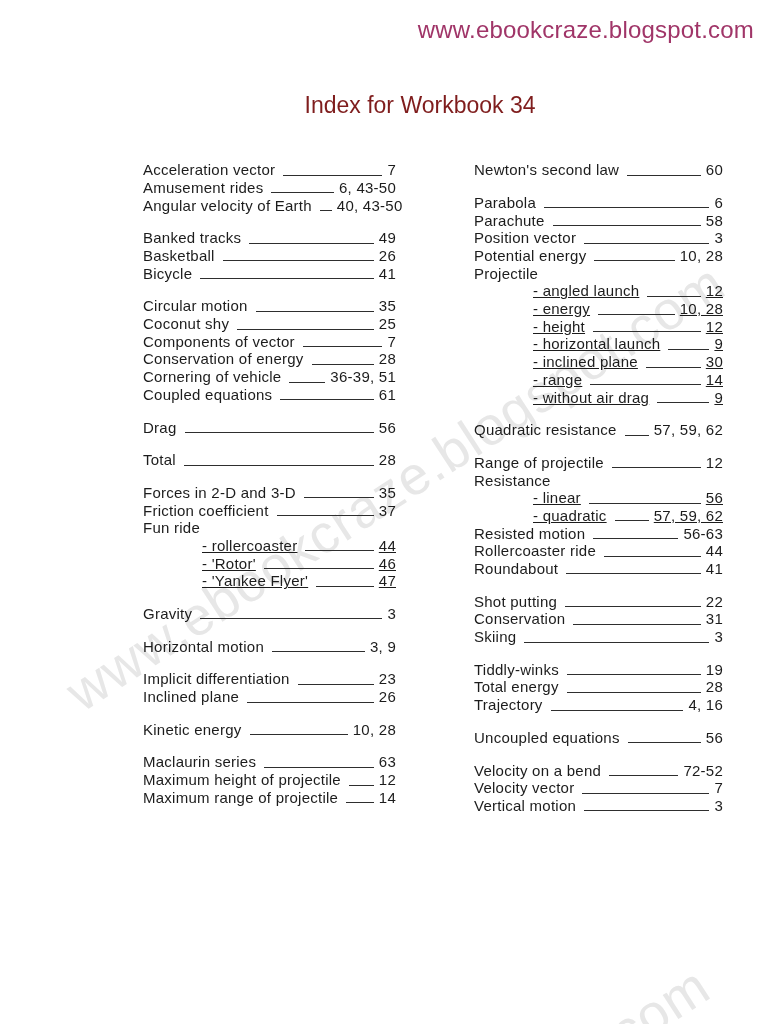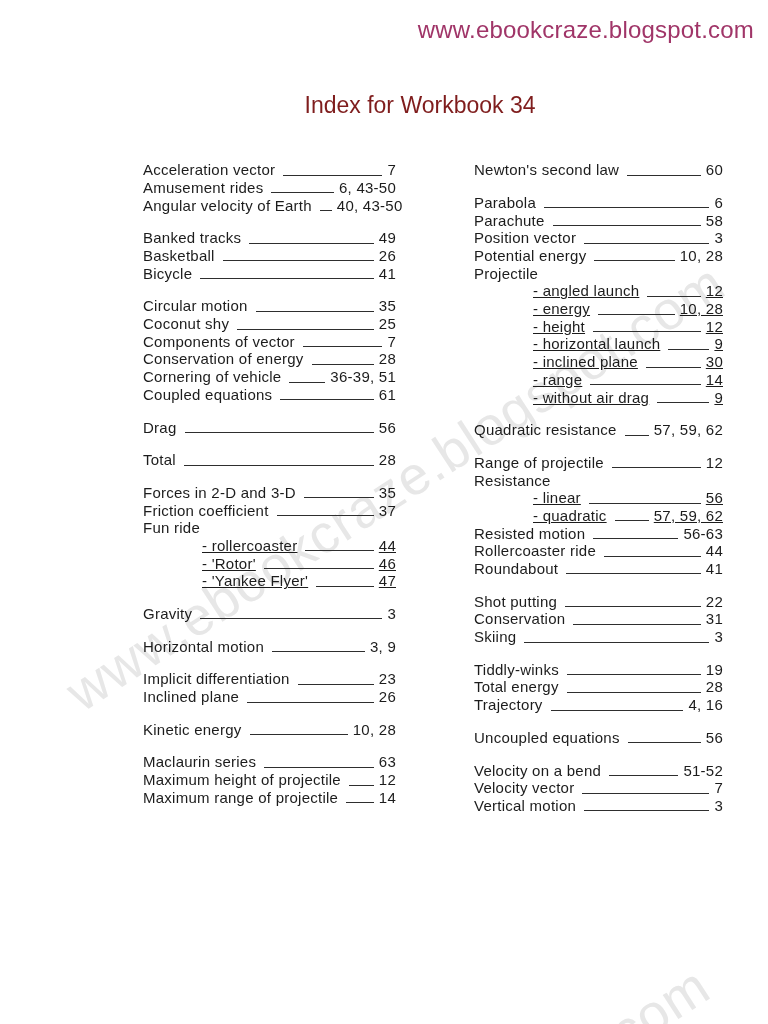--- a/index.html
+++ b/index.html
@@ -374,21 +374,21 @@
           <div class="entry">
             <span class="label">Uncoupled equations</span>
             <span class="leader"></span>
             <span class="pages">56</span>
           </div>
         </div>
         <div class="group">
           <div class="entry">
             <span class="label">Velocity on a bend</span>
             <span class="leader"></span>
-            <span class="pages">51-52</span>
+            <span class="pages">72-52</span>
           </div>
           <div class="entry">
             <span class="label">Velocity vector</span>
             <span class="leader"></span>
             <span class="pages">7</span>
           </div>
           <div class="entry">
             <span class="label">Vertical motion</span>
             <span class="leader"></span>
             <span class="pages">3</span>

